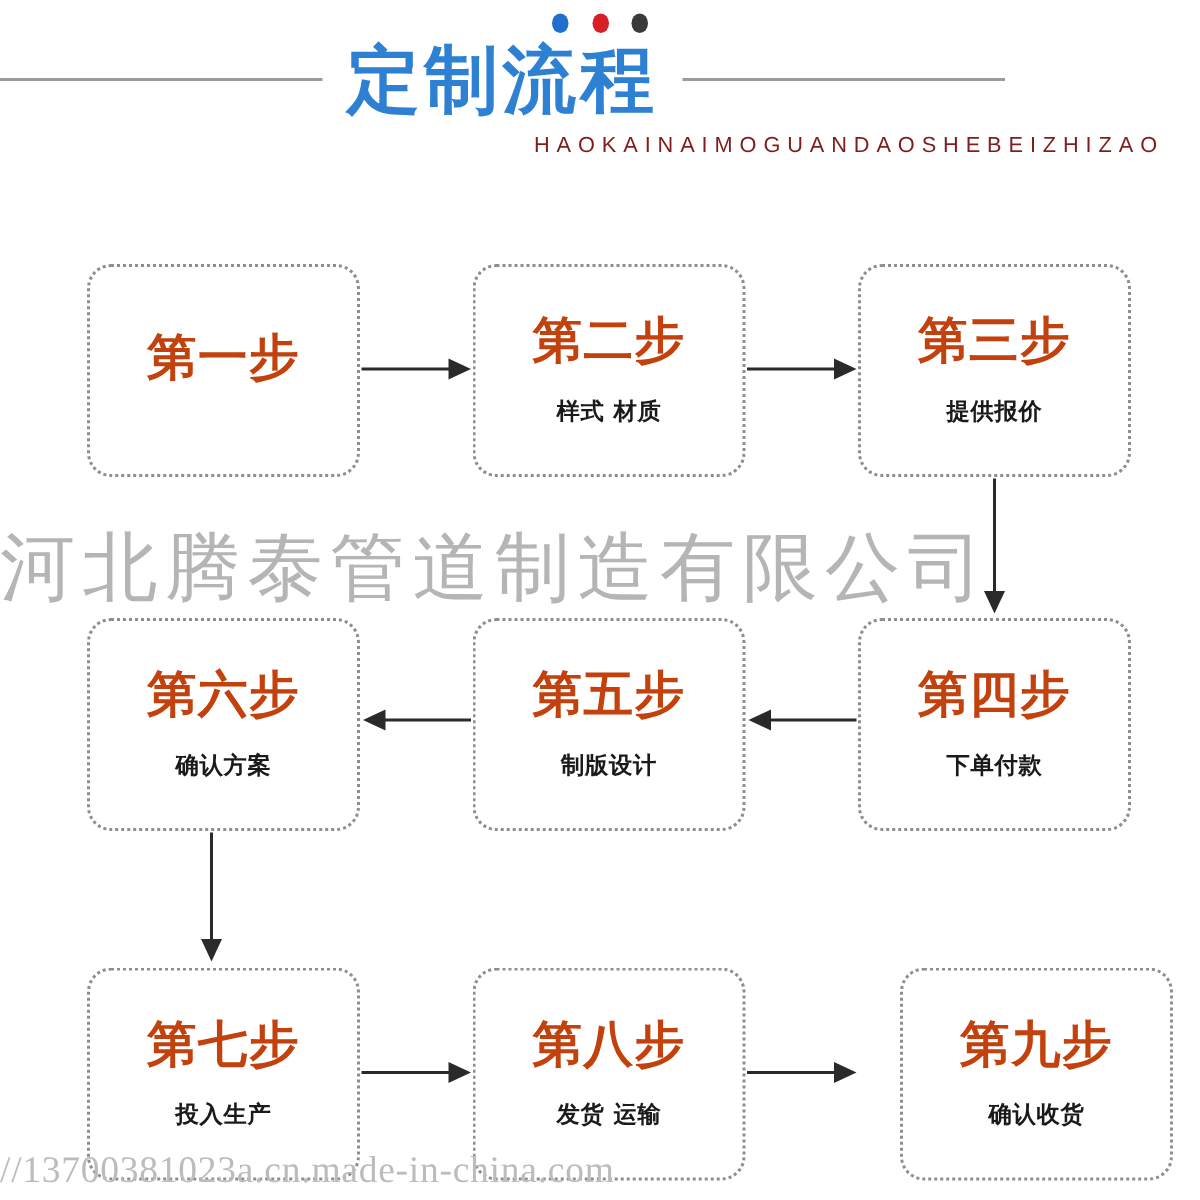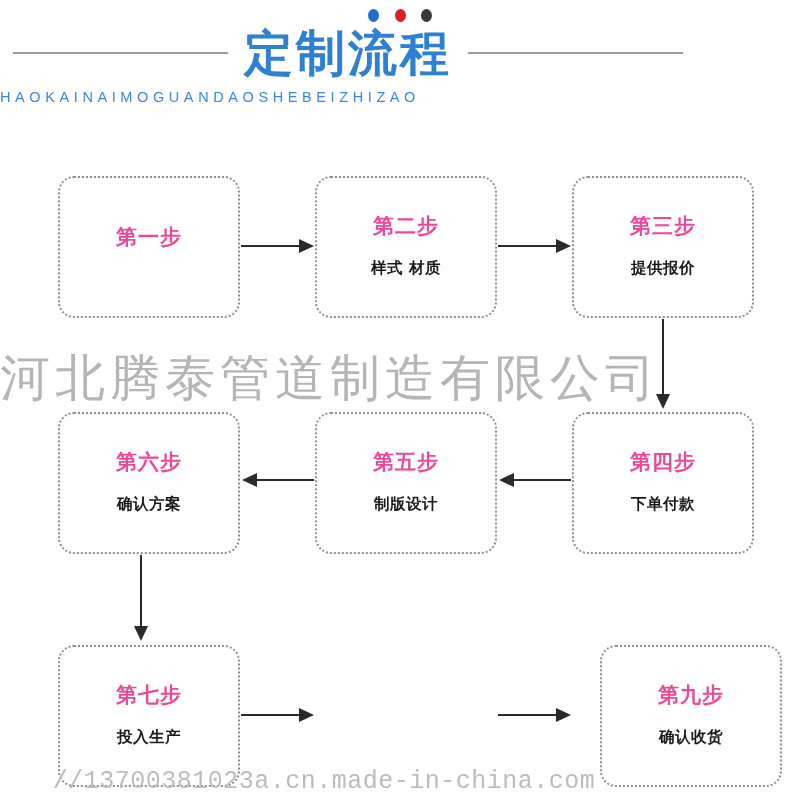--- a/index.html
+++ b/index.html
@@ -39,21 +39,20 @@
     margin: 0 5px;
     vertical-align: middle;
   }
   .title-row {
     position: absolute;
     left: 0; top: 22px;
     width: 696px;
     height: 62px;
     display: flex;
     align-items: center;
-    justify-content: center;
   }
   .rule {
     width: 215px;
     height: 2px;
     background: #9b9b9b;
     flex: none;
   }
   .rule.left { margin-right: 16px; }
   .rule.right { margin-left: 16px; }
   .main-title {
@@ -62,24 +61,24 @@
     font-weight: bold;
     color: #2e81d2;
     letter-spacing: 3px;
     line-height: 1;
     white-space: nowrap;
   }
   .subtitle {
     position: absolute;
     left: 0; top: 89px;
     width: 776px;
-    text-align: left;
+    text-align: right;
     font-size: 14.5px;
     letter-spacing: 4.6px;
-    color: #3b82f6;
+    color: #7f1d1d;
     font-family: "Liberation Sans", sans-serif;
     white-space: nowrap;
   }
 
   
   .flow {
     position: absolute;
     left: 0; top: 0;
     width: 800px;
     height: 800px;
@@ -90,23 +89,23 @@
     border: 2px dotted #8e8e8e;
     border-radius: 16px;
     background: transparent;
     display: flex;
     flex-direction: column;
     align-items: center;
     justify-content: center;
     text-align: center;
   }
   .node .step {
-    font-size: 21px;
+    font-size: 33px;
     font-weight: bold;
-    color: #ec4899;
+    color: #c2410c;
     letter-spacing: 1px;
     line-height: 1;
     margin-bottom: 20px;
   }
   .node .desc {
     font-size: 15.5px;
     font-weight: bold;
     color: #1a1a1a;
     line-height: 1.42;
     letter-spacing: 0.5px;
@@ -155,22 +154,21 @@
     letter-spacing: 5px;
     color: #b5b5b5;
     white-space: nowrap;
     pointer-events: none;
   }
   .wm-url {
     position: absolute;
     left: 0;
     top: 767px;
     width: 648px;
-    text-align: center;
-    font-family: Liberation Mono, monospace;
+    font-family: Liberation Serif, serif;
     font-size: 25px;
     letter-spacing: 0.5px;
     color: #bcbcbc;
     white-space: nowrap;
     pointer-events: none;
   }
 </style>
 </head>
 <body>
 
@@ -234,20 +232,26 @@
     </div>
   </div>
 
   <div class="node" style="left:58px; top:645px; width:182px; height:142px;">
     <div class="step">第七步</div>
     <div class="desc">
       <div>投入生产</div>
     </div>
   </div>
 
+  <div class="node" style="left:315px; top:645px; width:182px; height:142px;">
+    <div class="step">第八步</div>
+    <div class="desc">
+      <div>发货 运输</div>
+    </div>
+  </div>
 
   <div class="node" style="left:600px; top:645px; width:182px; height:142px;">
     <div class="step">第九步</div>
     <div class="desc">
       <div>确认收货</div>
     </div>
   </div>
 
   <div class="arrow-h" style="left:241px; top:245px; width:60px;"></div>
   <div class="head right" style="left:299px; top:239px;"></div>

